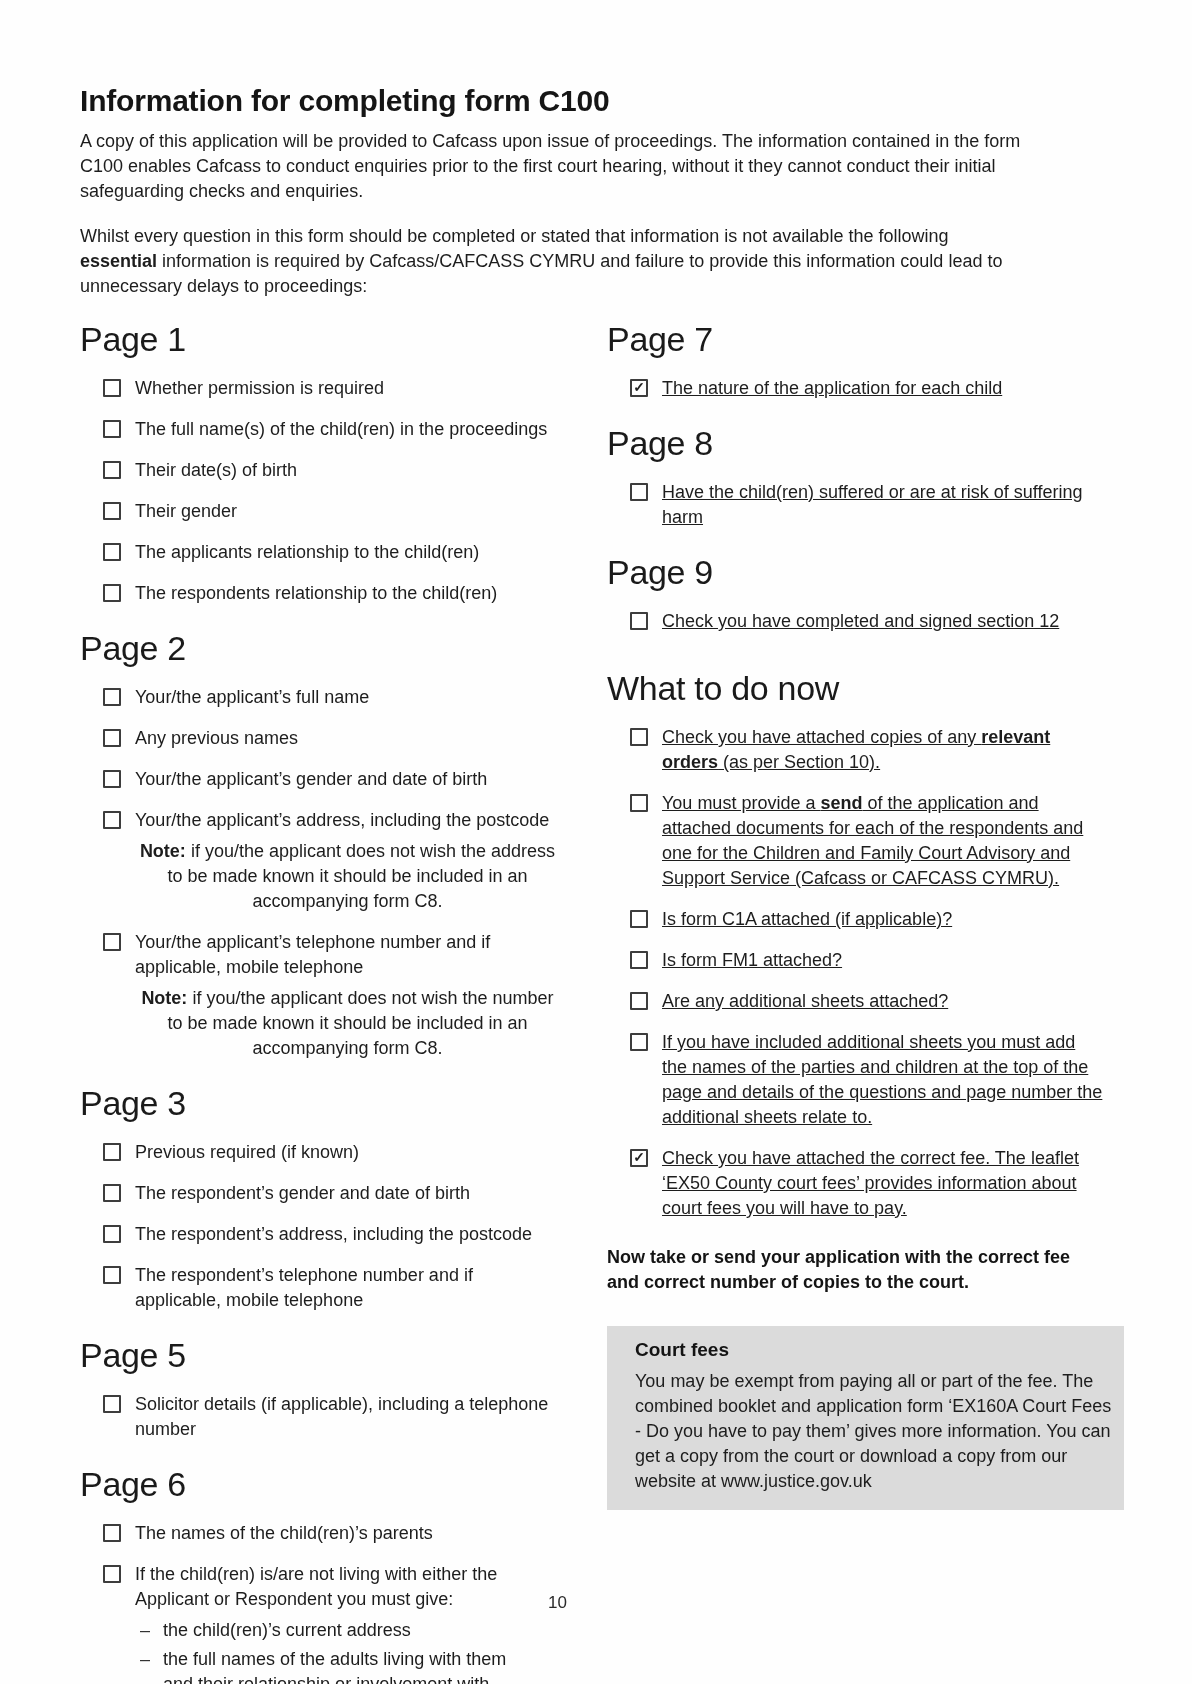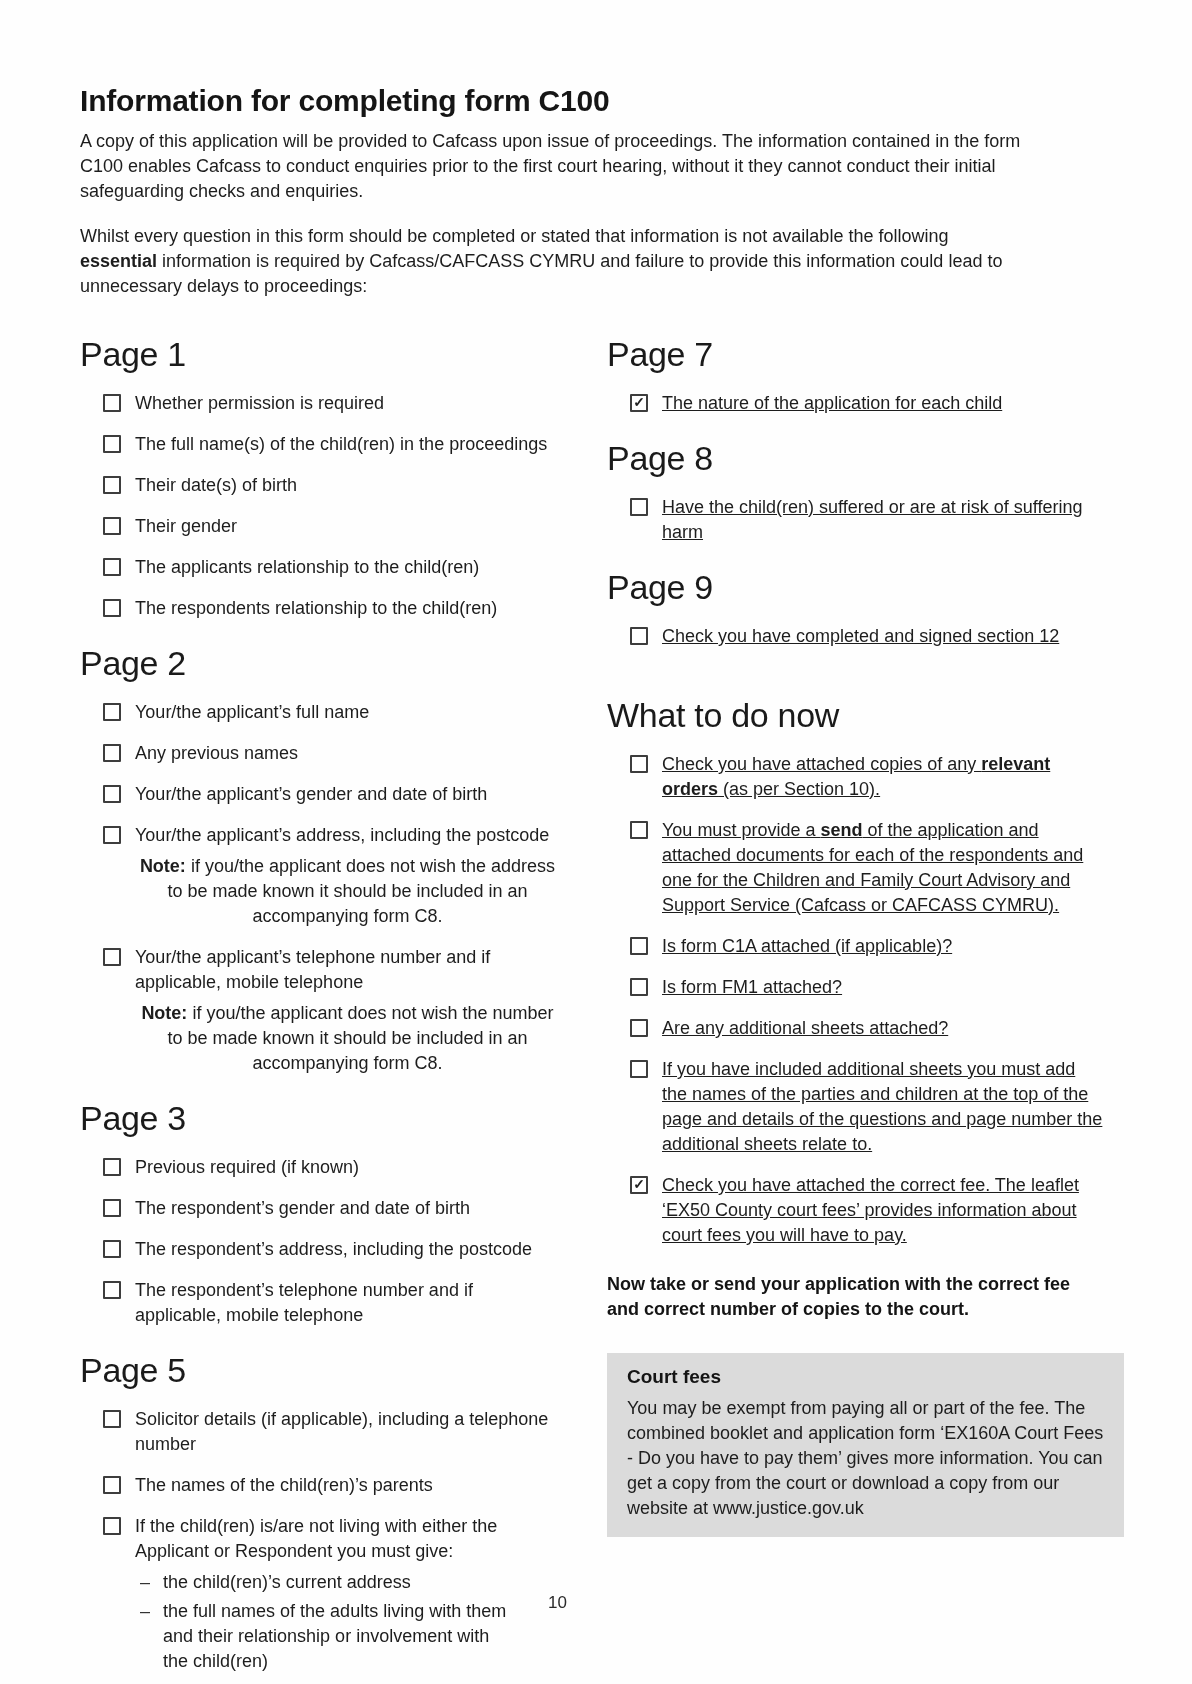--- a/index.html
+++ b/index.html
@@ -13,46 +13,46 @@
     margin:0 auto;
   }
   .content{position:absolute;left:80px;top:84px;width:1046px;}
   h1{font-size:30px;font-weight:700;margin:0 0 11px 0;letter-spacing:-0.2px;color:#151515;}
   .intro{font-size:18px;line-height:25px;margin:0 0 20px 0;width:948px;}
   .intro b{font-weight:700;}
   .cols{display:flex;margin-top:6px;}
   .col-left{width:527px;flex:0 0 527px;}
   .col-right{width:519px;flex:0 0 519px;}
   h2{font-size:34px;font-weight:400;margin:22px 0 10px 0;line-height:41px;color:#1a1a1a;letter-spacing:-0.3px;}
-  .sec:first-child h2{margin-top:15px;}
+  .sec:first-child h2{margin-top:0;}
   .item{display:flex;margin:16px 0 6px 0;}
   .cb{
     flex:0 0 auto;width:14px;height:14px;
     border:2px solid #3d3d3d;border-radius:1px;
     margin:3px 0 0 23px;
     display:flex;align-items:center;justify-content:center;
     background:#fff;
   }
   .cb i{font-style:normal;font-size:14px;line-height:14px;color:#222;font-weight:700;transform:translateY(-1px);}
   .txt{font-size:18px;line-height:25px;margin-left:14px;}
   .col-left .txt{width:425px;}
   .col-right .txt{width:442px;text-decoration:underline;}
   .note{font-size:18px;line-height:25px;margin:1px 0 7px 55px;width:425px;text-align:center;}
   .note b{font-weight:700;}
   .sub{display:flex;margin:3px 0 4px 60px;}
   .dash{flex:0 0 auto;font-size:18px;line-height:25px;color:#333;}
   .subtxt{font-size:18px;line-height:25px;margin-left:13px;width:350px;}
-  .wtdn h2{margin-top:46px;}
+  .wtdn h2{margin-top:34px;}
   .wtdn .item{margin-bottom:16px;}
   .notice{font-size:18px;line-height:25px;font-weight:700;margin-top:24px;width:470px;color:#141414;}
   .feesbox{
     margin-top:31px;
     background:#dbdbdb;
     width:517px;box-sizing:border-box;
-    padding:13px 16px 16px 20px;
+    padding:13px 16px 16px 28px;
   }
   .feesbox h3{font-size:19px;font-weight:700;margin:0 0 8px 0;color:#141414;}
   .feesbody{font-size:18px;line-height:25px;color:#1d1d1d;width:482px;}
   .pageno{position:absolute;left:548px;top:1593px;font-size:17px;color:#2a2a2a;}
 </style>
 </head>
 <body>
 
 <div class="sheet">
   <div class="content">
@@ -143,20 +143,21 @@
 
         <div class="sec">
           <h2>Page 5</h2>
           <div class="item">
             <span class="cb"></span>
             <span class="txt">Solicitor details (if applicable), including a telephone number</span>
           </div>
         </div>
 
         <div class="sec">
+          <h2>Page 6</h2>
           <div class="item">
             <span class="cb"></span>
             <span class="txt">The names of the child(ren)’s parents</span>
           </div>
           <div class="item">
             <span class="cb"></span>
             <span class="txt">If the child(ren) is/are not living with either the Applicant or Respondent you must give:</span>
           </div>
           <div class="sub">
             <span class="dash">–</span>

